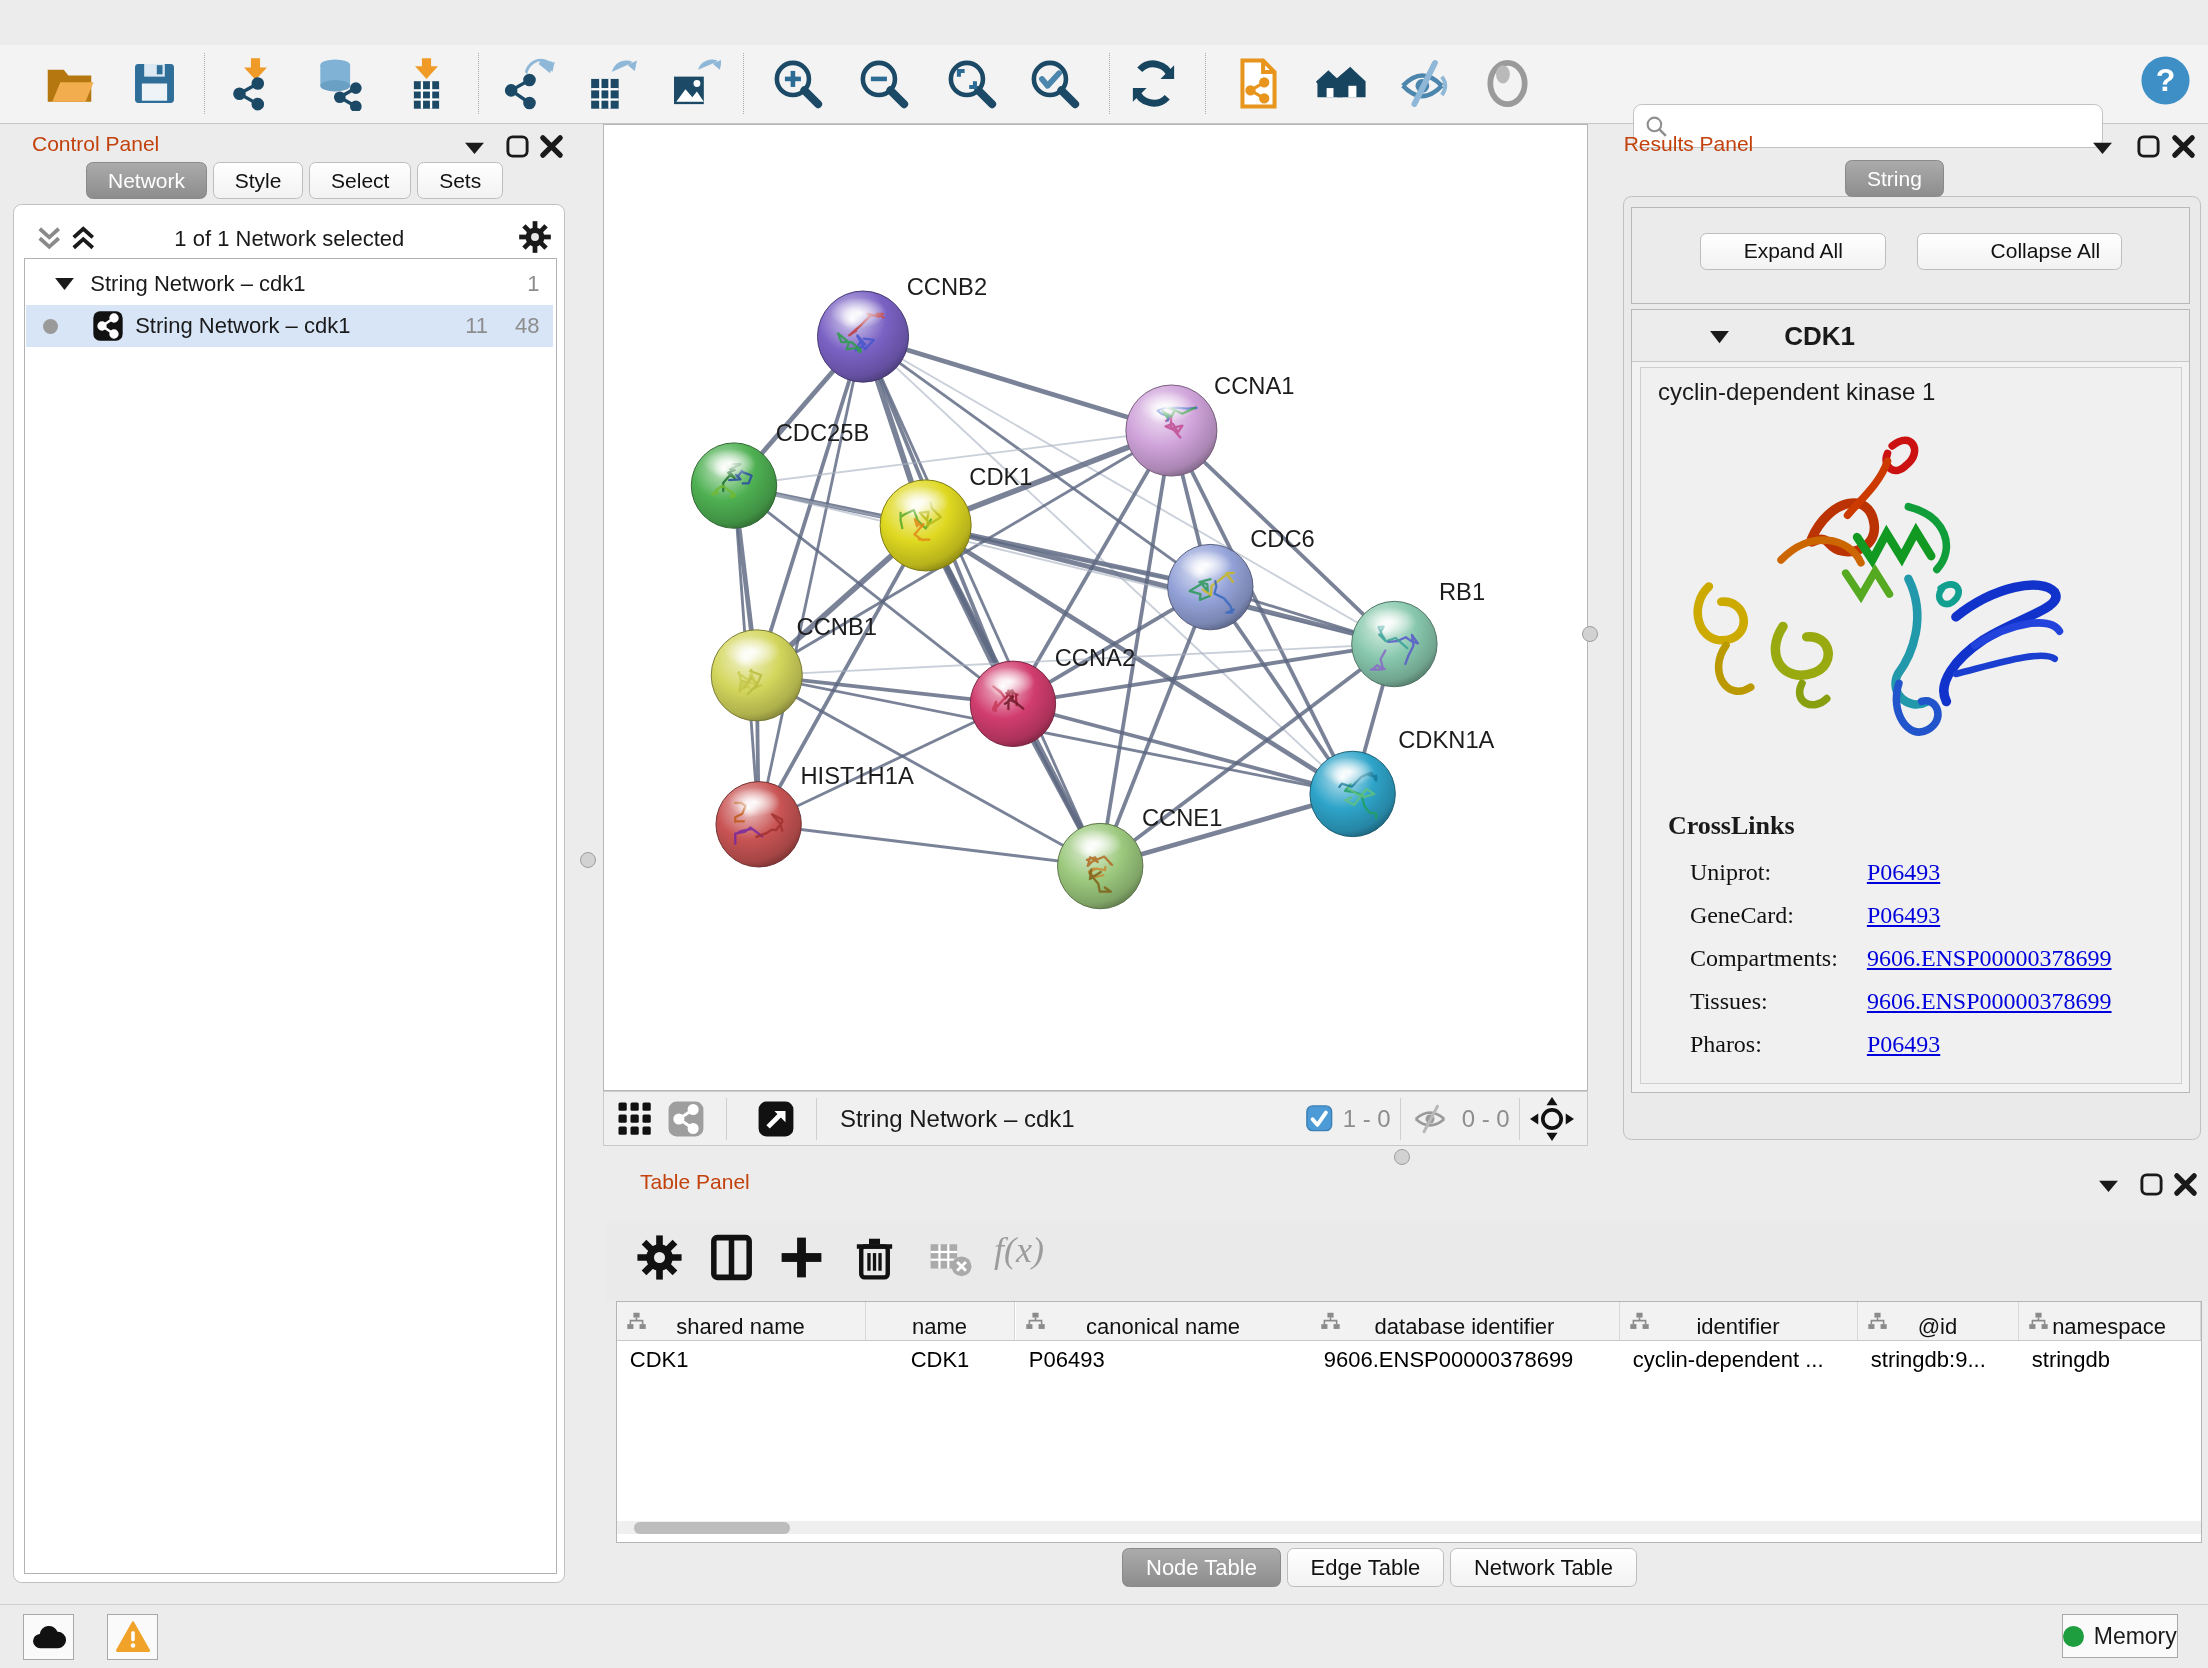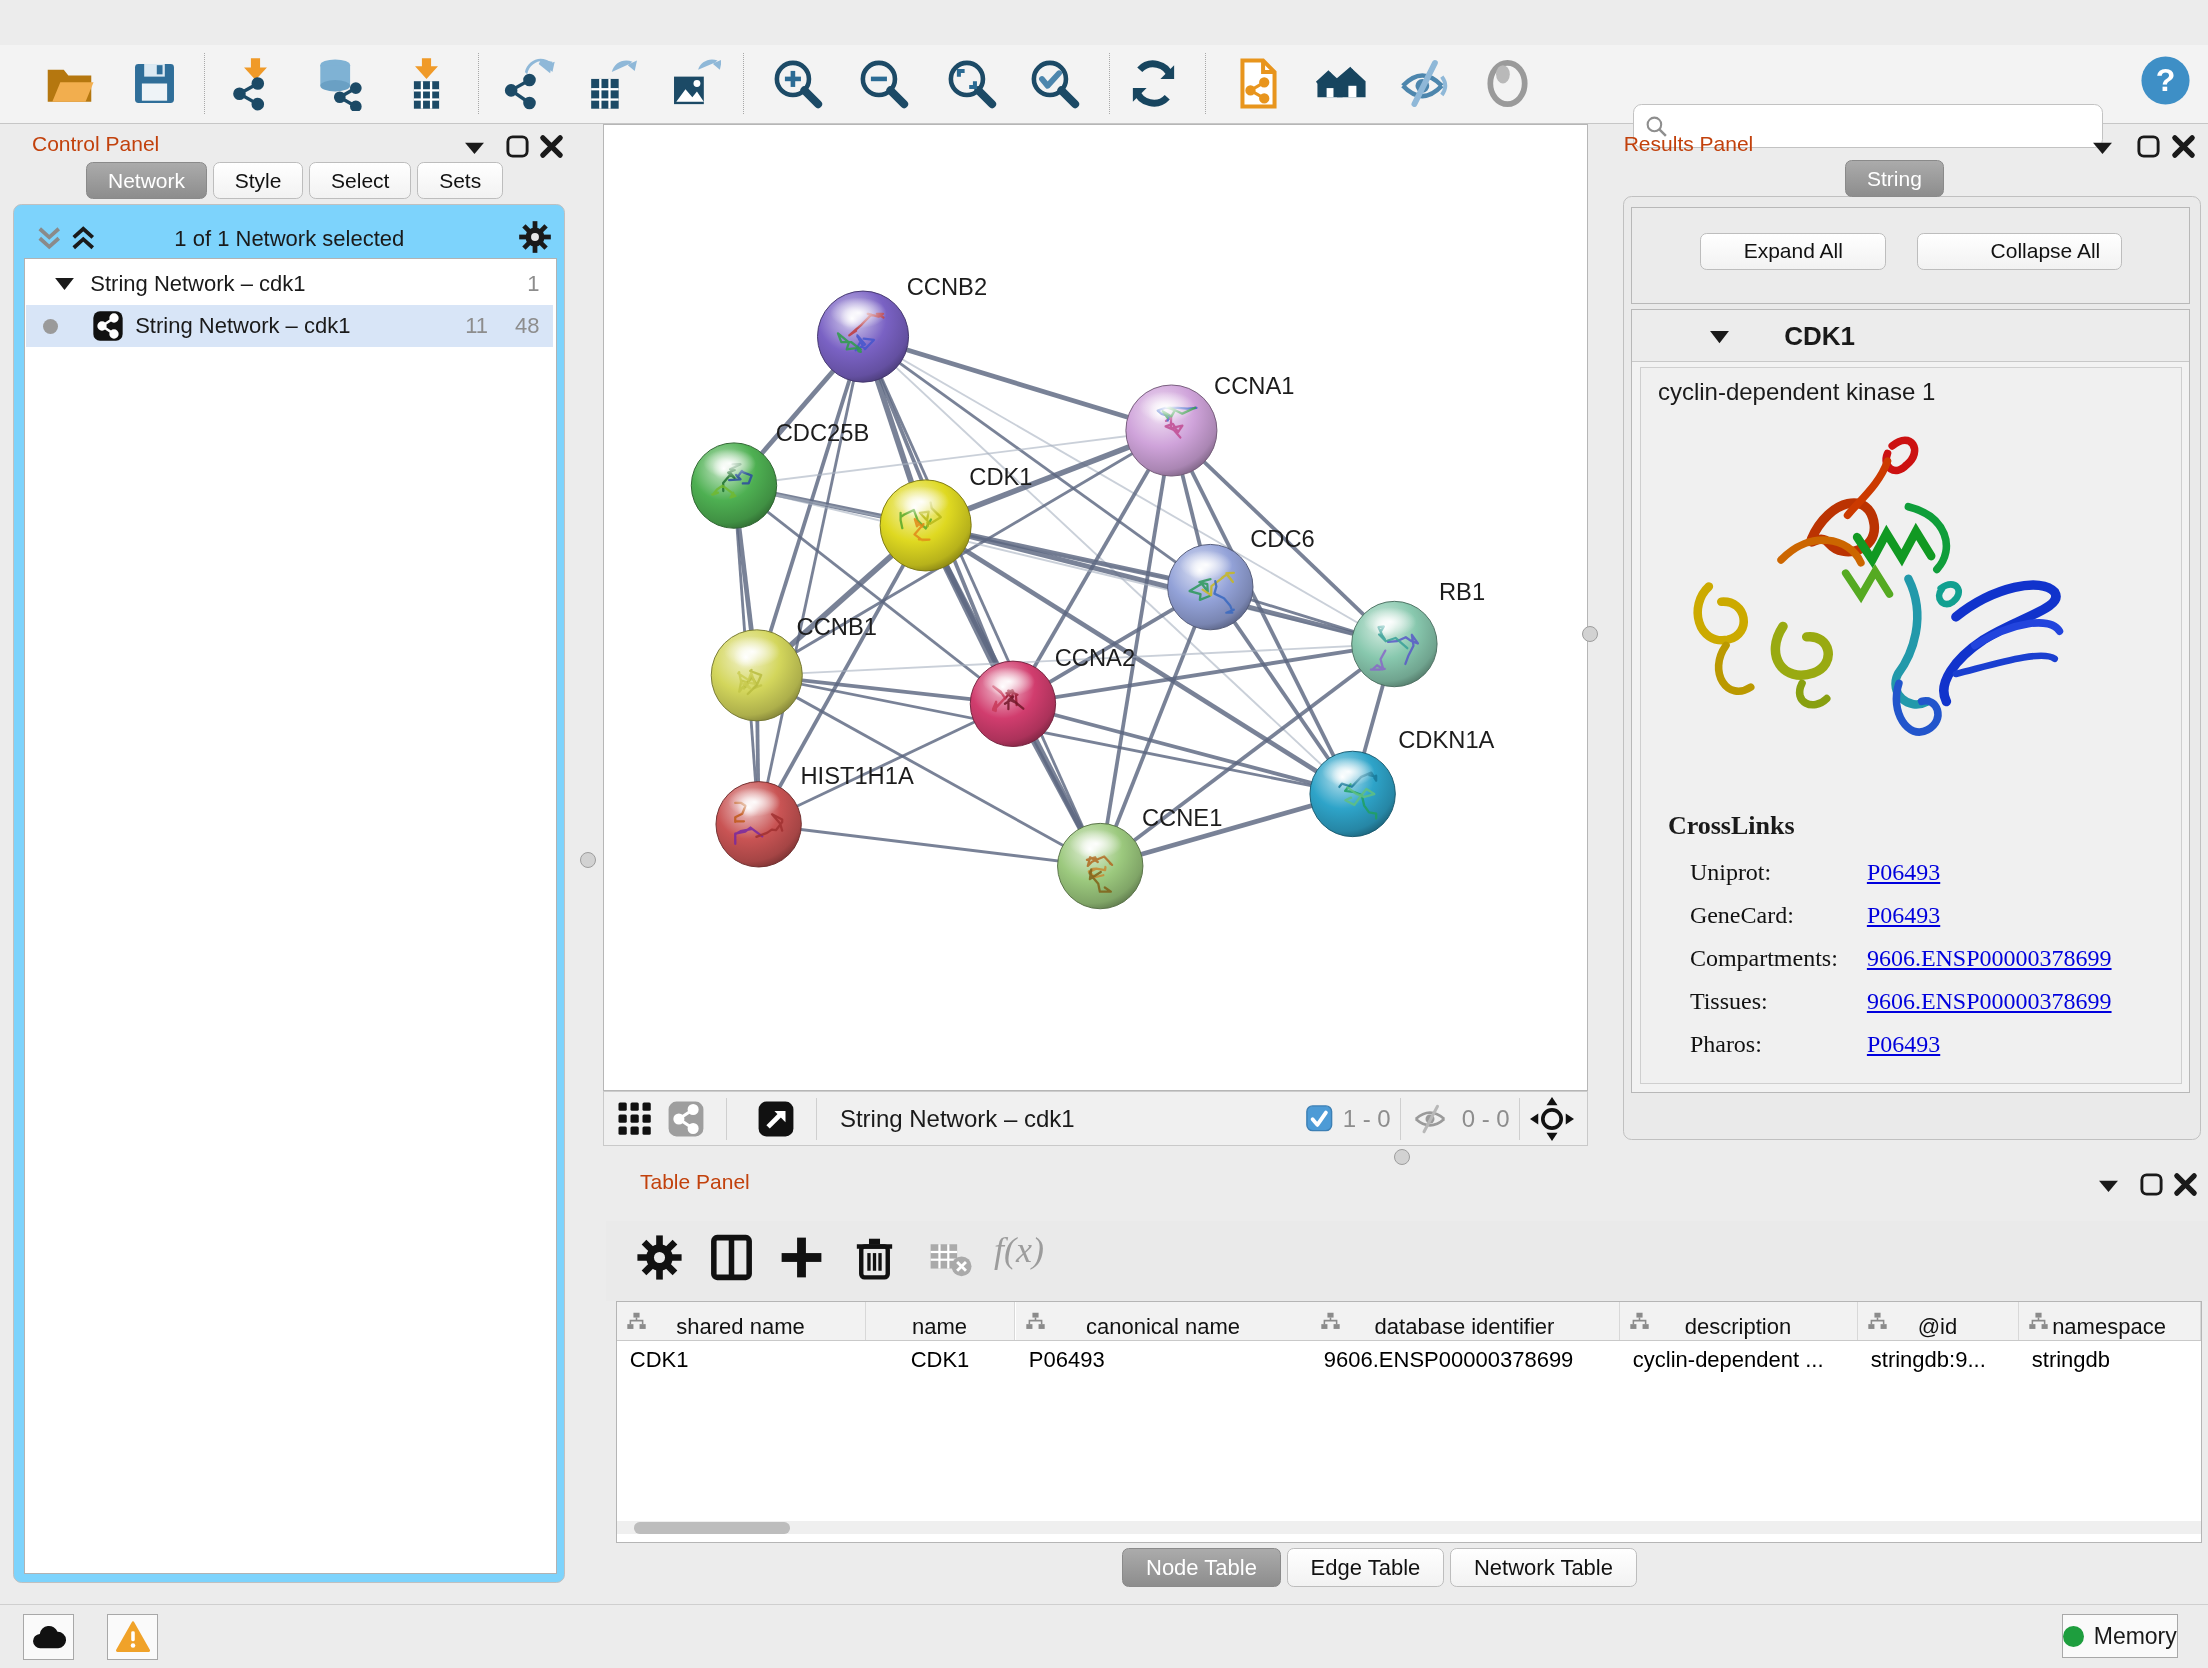--- a/index.html
+++ b/index.html
@@ -14,21 +14,21 @@
   .toolbar{position:absolute;left:0;top:45px;width:2208px;height:78px;
     background:#f3f3f3;border-bottom:1px solid #c6c6c6;}
   .tbtn{position:absolute;top:11.4px;width:55px;height:55px;background:none;border:none;padding:0;cursor:pointer;}
   .tsep{position:absolute;top:7.6px;height:61px;width:0;border-left:1.9px dotted #a8a8a8;}
   .searchbox{position:absolute;left:1633px;top:59px;width:470px;height:44px;background:#fff;
     border:1px solid #c2c2c2;border-radius:8.6px;display:flex;align-items:center;padding-left:9.5px;box-sizing:border-box;}
   .panel-title{font-size:21px;color:#c2410c;}
   .tab{display:inline-block;border:1px solid #bdbdbd;background:linear-gradient(#ffffff,#f2f2f2);
     color:#111;font-size:21px;padding:5.7px 21px;border-radius:6.7px;margin-right:5.7px;cursor:pointer;}
   .tab.sel{background:linear-gradient(#ababab,#8d8d8d);color:#fff;border-color:#8a8a8a;}
-  .groupbox{position:absolute;background:#7dd3fc;border:1px solid #c0c0c0;border-radius:8.6px;}
+  .groupbox{position:absolute;background:#ffffff;border:1px solid #c0c0c0;border-radius:8.6px;}
   .whitebox{position:absolute;background:#ffffff;border:1px solid #b2b2b2;}
   .treerow{position:absolute;left:1px;height:42px;display:flex;align-items:center;font-size:22px;}
   .graytxt{color:#8d8d8d;}
   .netpanel{position:absolute;left:603px;top:124px;width:985px;height:967px;
     background:#ffffff;border:1px solid #b6b6b6;box-sizing:border-box;}
   .netstatus{position:absolute;left:603px;top:1091px;width:985px;height:55px;background:#f0f0f0;
     border:1px solid #c9c9c9;border-top:1px solid #cccccc;box-sizing:border-box;display:flex;align-items:center;}
   .vsep{width:0;height:42px;border-left:1px solid #cfcfcf;margin:0 9.5px;}
   .rbox{position:absolute;background:#ebebeb;border:1px solid #b8b8b8;}
   .crosslink-row{display:flex;font-family:"Liberation Serif",serif;font-size:24px;margin-bottom:16px;}
@@ -744,21 +744,21 @@
               </svg></span>
             <span>database identifier</span>
           </div>
           <div class="thead" style="left: 1003px; width: 238px;">
             <span style="position:absolute;left:9.5px;top:8.6px"><svg width="21" height="21" viewBox="0 0 48 48">
                 <rect x="17" y="4" width="14" height="11" fill="#8b8b8b"></rect>
                 <rect x="3" y="30" width="14" height="11" fill="#8b8b8b"></rect>
                 <rect x="31" y="30" width="14" height="11" fill="#8b8b8b"></rect>
                 <path d="M24 15v7M10 30v-8h28v8" stroke="#8b8b8b" stroke-width="3.5" fill="none"></path>
               </svg></span>
-            <span>description</span>
+            <span>identifier</span>
           </div>
           <div class="thead" style="left: 1241px; width: 161px;">
             <span style="position:absolute;left:9.5px;top:8.6px"><svg width="21" height="21" viewBox="0 0 48 48">
                 <rect x="17" y="4" width="14" height="11" fill="#8b8b8b"></rect>
                 <rect x="3" y="30" width="14" height="11" fill="#8b8b8b"></rect>
                 <rect x="31" y="30" width="14" height="11" fill="#8b8b8b"></rect>
                 <path d="M24 15v7M10 30v-8h28v8" stroke="#8b8b8b" stroke-width="3.5" fill="none"></path>
               </svg></span>
             <span>@id</span>
           </div>

